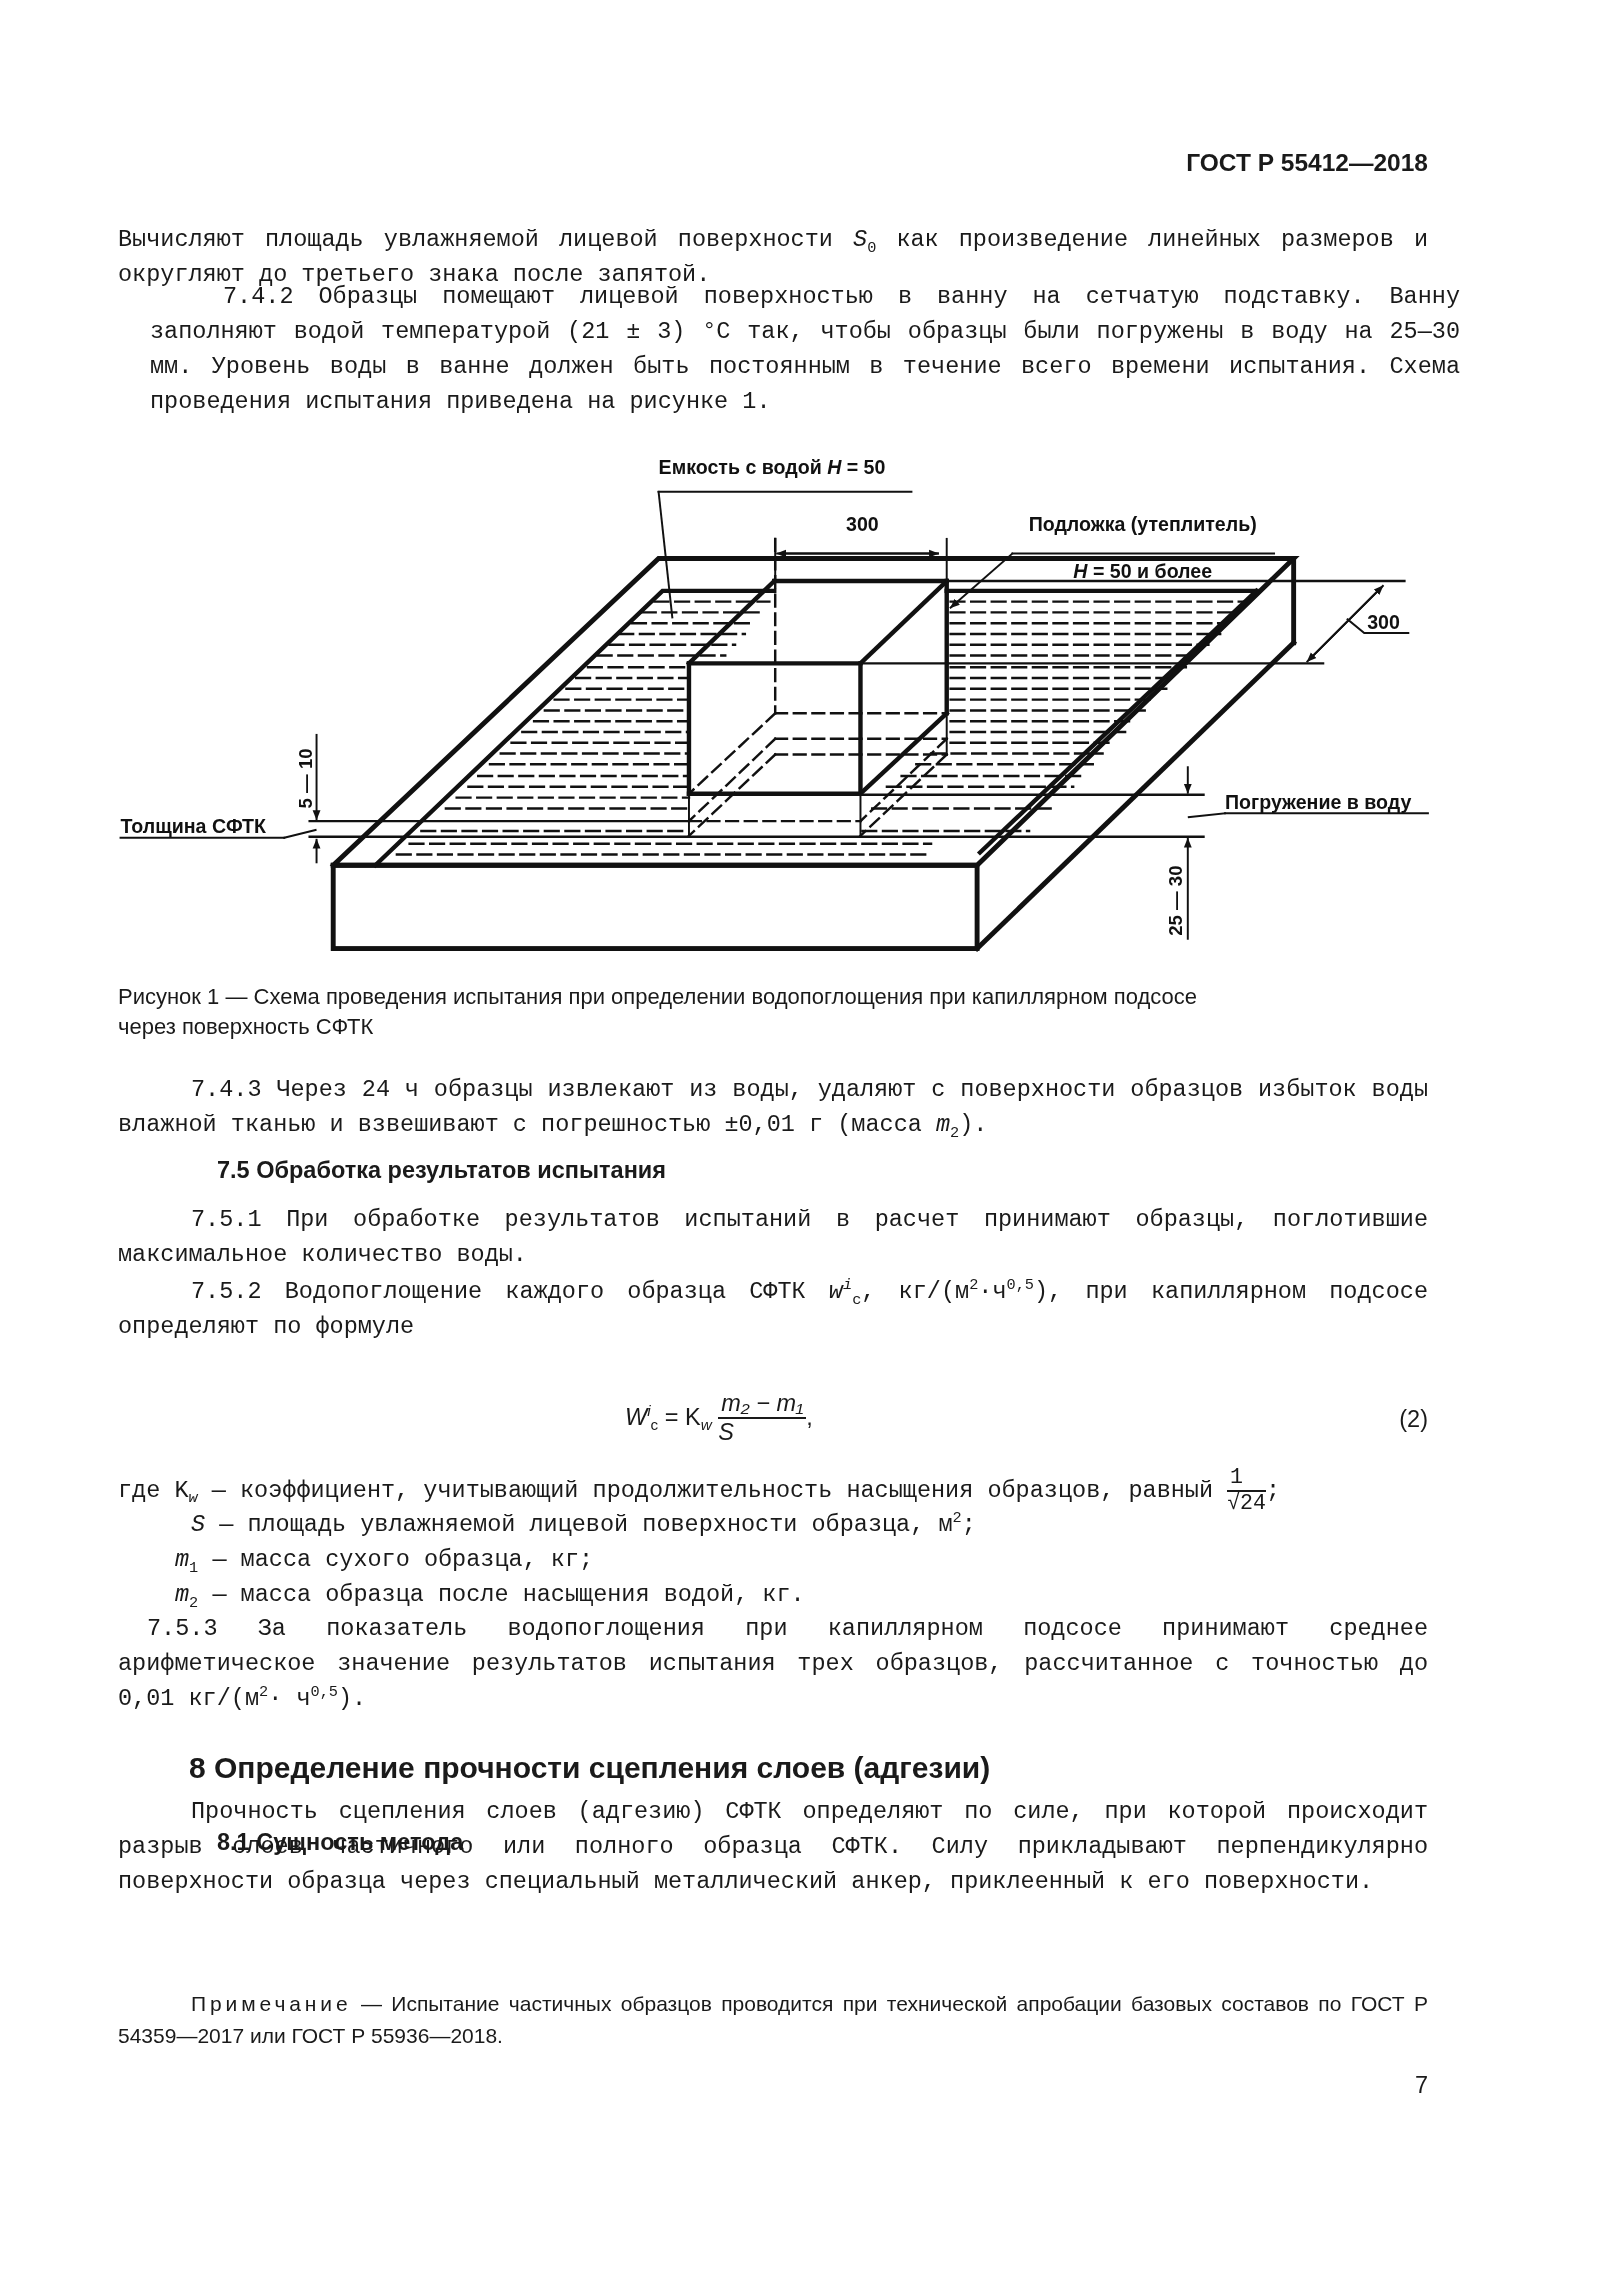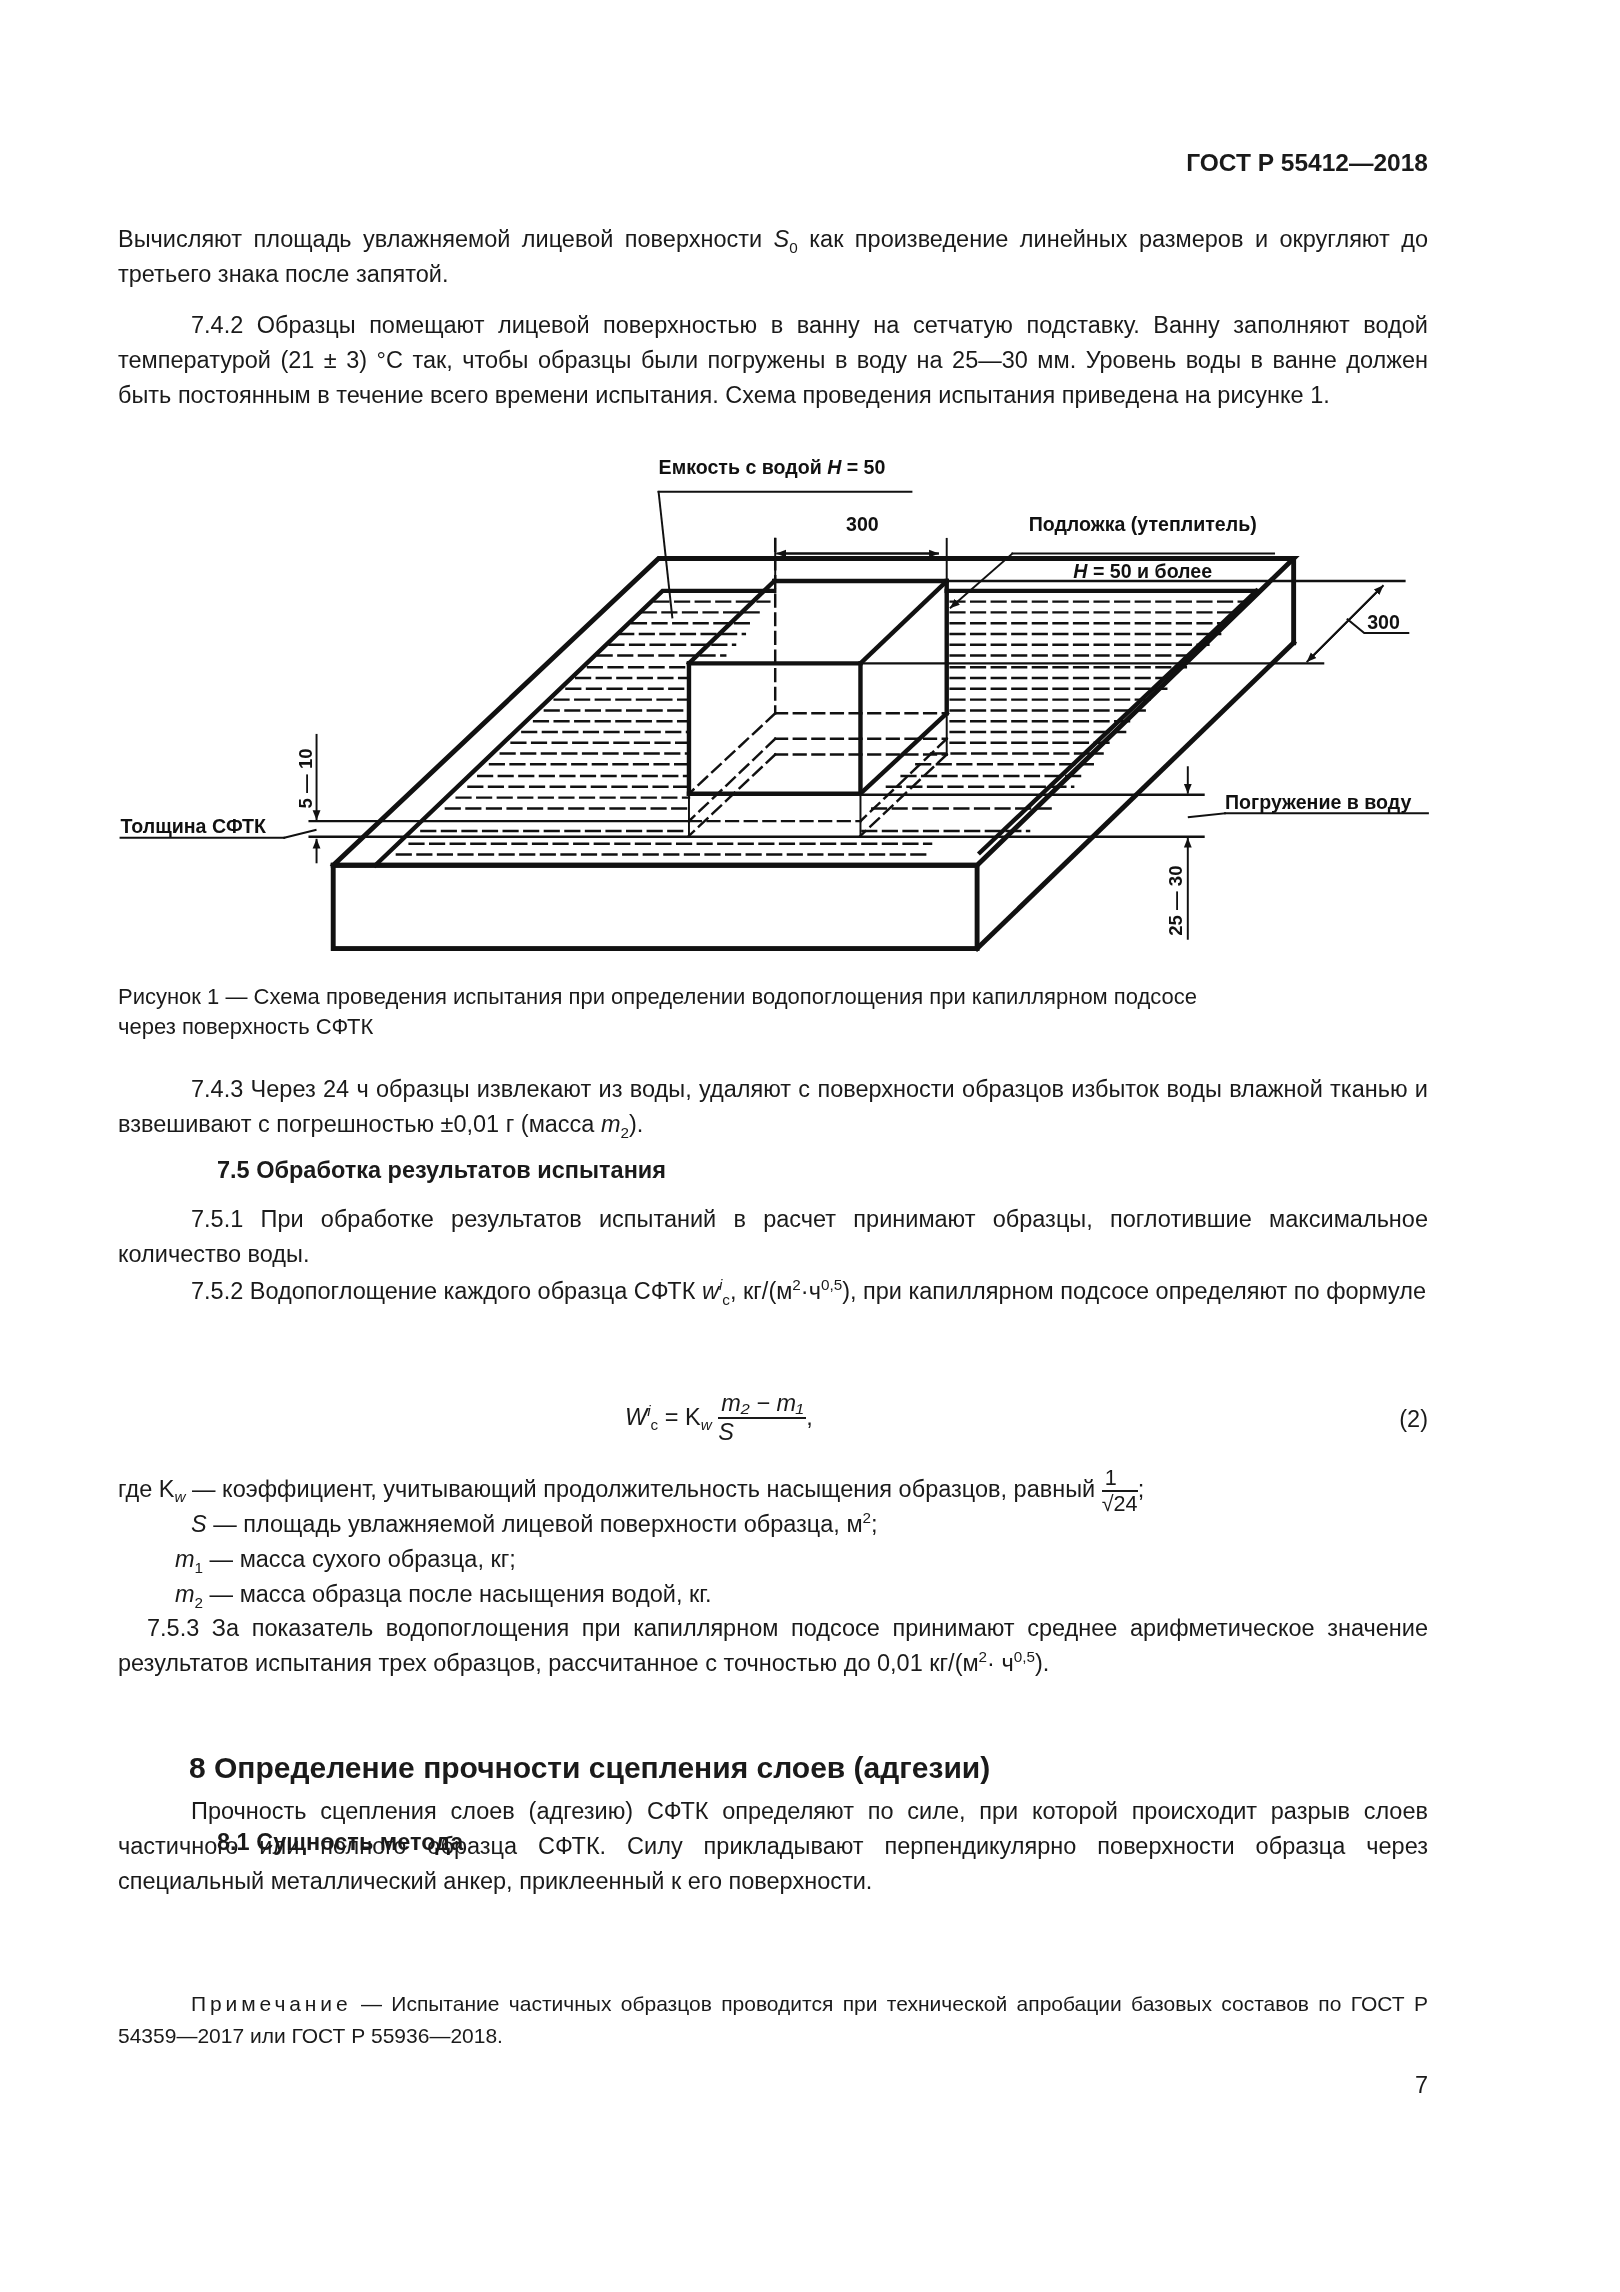--- a/index.html
+++ b/index.html
@@ -1,19 +1,19 @@
 <!DOCTYPE html>
 <html><head>
 <meta charset="utf-8">
 <style>
   html, body { margin: 0; padding: 0; background: #ffffff; }
   body { width: 1620px; height: 2293px; position: relative; overflow: hidden;
          font-family: "Liberation Sans", sans-serif; color: #1a1a1a; }
   .abs { position: absolute; }
-  .txt { font-size: 23.5px; line-height: 35px; }
+  .txt { font-size: 23.5px; line-height: 35px; font-family: Liberation Mono, monospace; }
   .just { text-align: justify; text-align-last: left; }
   .ind { text-indent: 73px; }
   .header { right: 192px; top: 149px; font-weight: bold; font-size: 24.5px; }
   .col { left: 118px; width: 1310px; }
   .h1 { font-weight: bold; font-size: 30px; }
   .h2 { font-weight: bold; font-size: 23.5px; margin-left: 28px; }
   .caption { font-size: 22px; line-height: 30px; text-align: left; }
   .note-label { letter-spacing: 3.9px; margin-top: 46px; }
   .note { font-size: 21px; line-height: 32px; }
   sub, sup { font-size: 65%; line-height: 0; }
@@ -25,21 +25,21 @@
 </style>
 </head>
 <body>
 
 <div class="abs header">ГОСТ Р 55412—2018</div>
 
 <div class="abs col txt just" style="top:222px;">
   <span>Вычисляют площадь увлажняемой лицевой поверхности </span><i>S</i><sub>0</sub><span> как произведение линейных размеров и округляют до третьего знака после запятой.</span>
 </div>
 
-<div class="abs col txt just ind" style="top:308px;">7.4.2 Образцы помещают лицевой поверхностью в ванну на сетчатую подставку. Ванну заполняют водой температурой (21 ± 3) °С так, чтобы образцы были погружены в воду на 25—30 мм. Уровень воды в ванне должен быть постоянным в течение всего времени испытания. Схема проведения испытания приведена на рисунке 1.</div>
+<div class="abs col txt just ind" style="top:279px;margin-left:32px;">7.4.2 Образцы помещают лицевой поверхностью в ванну на сетчатую подставку. Ванну заполняют водой температурой (21 ± 3) °С так, чтобы образцы были погружены в воду на 25—30 мм. Уровень воды в ванне должен быть постоянным в течение всего времени испытания. Схема проведения испытания приведена на рисунке 1.</div>
 
 <svg class="abs" style="left:0;top:431px;" width="1620" height="549" viewBox="0 440 1653 560">
   <defs>
     <marker id="arr" markerWidth="10" markerHeight="10" refX="9" refY="5" orient="auto" markerUnits="userSpaceOnUse">
       <path d="M0,1 L10,5 L0,9 Z" fill="#111"></path>
     </marker>
   </defs>
   <g stroke="#111" fill="none" stroke-linecap="square">
 
     <g stroke-width="2.5" stroke-dasharray="14,7">

